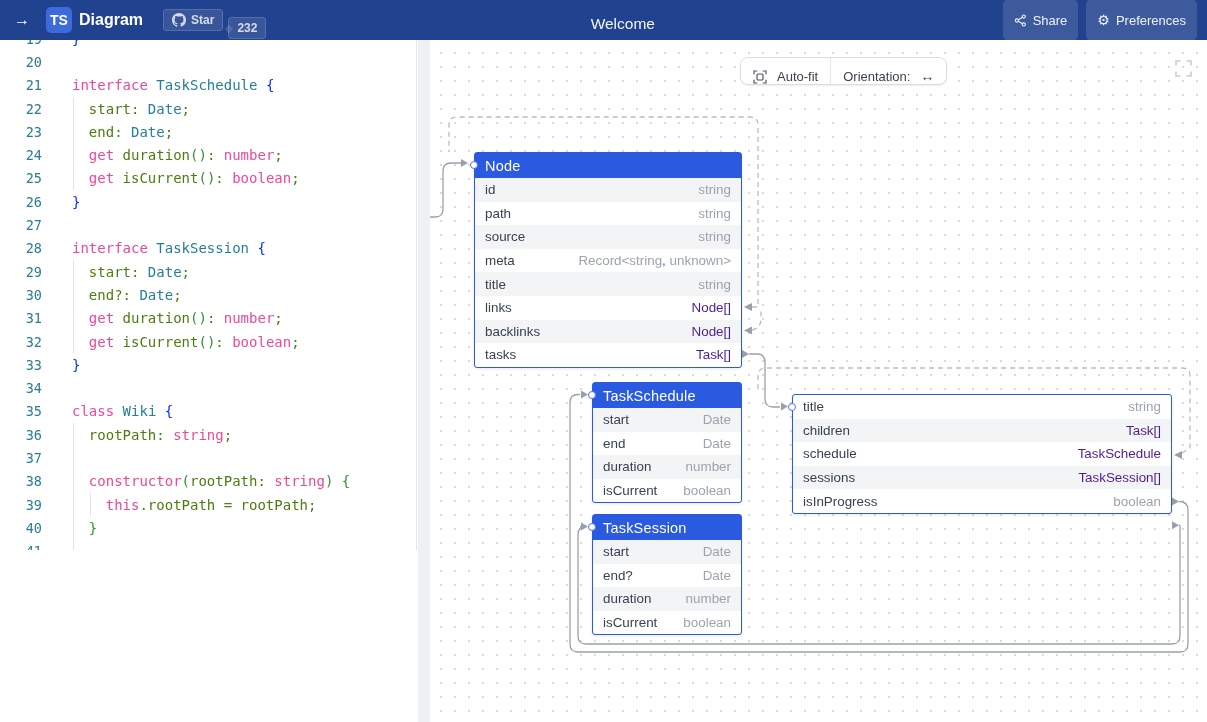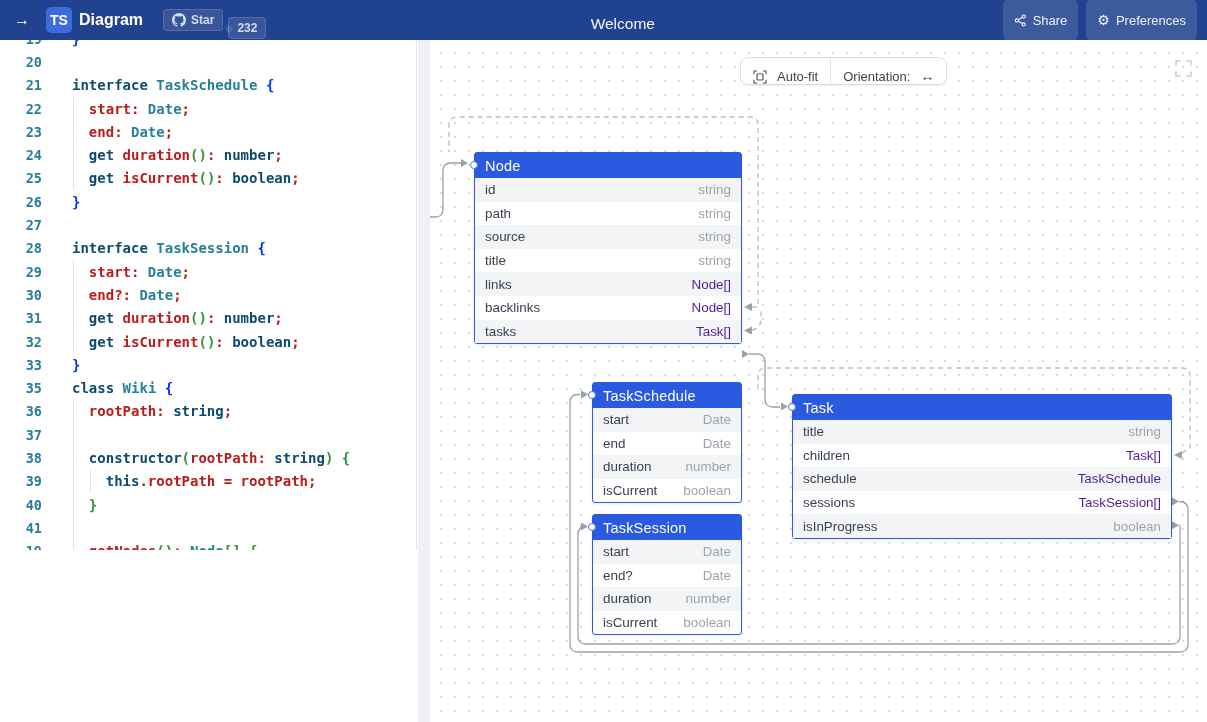--- a/index.html
+++ b/index.html
@@ -27,29 +27,29 @@
               display:flex; align-items:center; color:#f2f5fc; font-size:15.5px; }
   .nav-right { position:absolute; right:10px; top:0; height:40px; display:flex;
               align-items:center; gap:8px; }
   .nav-btn { background:rgba(255,255,255,.13); color:#eef2fb; font-size:13px;
               height:42px; border-radius:6px; display:flex; align-items:center;
               gap:6px; padding:0 11px; cursor:pointer; border:none; }
   .gear-glyph { font-size:14px; line-height:1; }
 
   
   .editor { position:absolute; left:0; top:40px; width:417px; height:510px;
-            background:#fff; border-right:1px solid #e6e6e6; overflow:hidden;font-weight:bold; }
+            background:#fff; border-right:1px solid #e6e6e6; overflow:hidden; }
   .code-lines { position:absolute; left:0; top:-13px; width:100%;
             font-family:"DejaVu Sans Mono", monospace; font-size:14px; }
   .cline { height:23.3px; display:flex; align-items:center; white-space:pre; position:relative; }
   .ln { width:42px; text-align:right; color:#2a7d94; font-size:13.5px; flex:none; }
   .ctext { padding-left:30px; flex:none; }
   .guide { position:absolute; top:0; height:100%; width:1px; background:#e3e3e3; }
   .g1 { left:73px; } .g2 { left:90px; }
-  .tok-k { color:#0c4a6e; } .tok-type { color:#267f99; } .tok-t { color:#b91c1c;margin-top:7px; }
+  .tok-k { color:#ec4899; } .tok-type { color:#267f99; } .tok-t { color:#4d7c0f;margin-top:7px; }
   .tok-b1 { color:#0431fa; } .tok-b2 { color:#319331; } .tok-b3 { color:#7b3814; }
 
   .divider { position:absolute; left:418px; top:40px; width:12px; height:682px;
              background:#eef0f3; cursor:col-resize; }
 
   
   .canvas { position:absolute; left:430px; top:40px; width:777px; height:682px;
             background:#fff;
             background-image:radial-gradient(#d9dade 1.1px, transparent 1.1px);
             background-size:14px 14px; background-position:4px 6px; }
@@ -134,20 +134,21 @@
       <div class="cline"><span class="guide g1"></span><span class="ln">24</span><span class="ctext"><span class="tok-t">  </span><span class="tok-k">get</span><span class="tok-t"> duration</span><span class="tok-b2">()</span><span class="tok-t">: </span><span class="tok-k">number</span><span class="tok-t">;</span></span></div>
       <div class="cline"><span class="guide g1"></span><span class="ln">25</span><span class="ctext"><span class="tok-t">  </span><span class="tok-k">get</span><span class="tok-t"> isCurrent</span><span class="tok-b2">()</span><span class="tok-t">: </span><span class="tok-k">boolean</span><span class="tok-t">;</span></span></div>
       <div class="cline"><span class="ln">26</span><span class="ctext"><span class="tok-b1">}</span></span></div>
       <div class="cline"><span class="ln">27</span><span class="ctext"></span></div>
       <div class="cline"><span class="ln">28</span><span class="ctext"><span class="tok-k">interface</span><span class="tok-t"> </span><span class="tok-type">TaskSession</span><span class="tok-t"> </span><span class="tok-b1">{</span></span></div>
       <div class="cline"><span class="guide g1"></span><span class="ln">29</span><span class="ctext"><span class="tok-t">  start: </span><span class="tok-type">Date</span><span class="tok-t">;</span></span></div>
       <div class="cline"><span class="guide g1"></span><span class="ln">30</span><span class="ctext"><span class="tok-t">  end?: </span><span class="tok-type">Date</span><span class="tok-t">;</span></span></div>
       <div class="cline"><span class="guide g1"></span><span class="ln">31</span><span class="ctext"><span class="tok-t">  </span><span class="tok-k">get</span><span class="tok-t"> duration</span><span class="tok-b2">()</span><span class="tok-t">: </span><span class="tok-k">number</span><span class="tok-t">;</span></span></div>
       <div class="cline"><span class="guide g1"></span><span class="ln">32</span><span class="ctext"><span class="tok-t">  </span><span class="tok-k">get</span><span class="tok-t"> isCurrent</span><span class="tok-b2">()</span><span class="tok-t">: </span><span class="tok-k">boolean</span><span class="tok-t">;</span></span></div>
       <div class="cline"><span class="ln">33</span><span class="ctext"><span class="tok-b1">}</span></span></div>
+      <div class="cline"><span class="ln">34</span><span class="ctext"></span></div>
       <div class="cline"><span class="ln">35</span><span class="ctext"><span class="tok-k">class</span><span class="tok-t"> </span><span class="tok-type">Wiki</span><span class="tok-t"> </span><span class="tok-b1">{</span></span></div>
       <div class="cline"><span class="guide g1"></span><span class="ln">36</span><span class="ctext"><span class="tok-t">  rootPath: </span><span class="tok-k">string</span><span class="tok-t">;</span></span></div>
       <div class="cline"><span class="guide g1"></span><span class="ln">37</span><span class="ctext"></span></div>
       <div class="cline"><span class="guide g1"></span><span class="ln">38</span><span class="ctext"><span class="tok-t">  </span><span class="tok-k">constructor</span><span class="tok-b2">(</span><span class="tok-t">rootPath: </span><span class="tok-k">string</span><span class="tok-b2">)</span><span class="tok-t"> </span><span class="tok-b2">{</span></span></div>
       <div class="cline"><span class="guide g1"></span><span class="guide g2"></span><span class="ln">39</span><span class="ctext"><span class="tok-t">    </span><span class="tok-k">this</span><span class="tok-t">.rootPath = rootPath;</span></span></div>
       <div class="cline"><span class="guide g1"></span><span class="ln">40</span><span class="ctext"><span class="tok-t">  </span><span class="tok-b2">}</span></span></div>
       <div class="cline"><span class="guide g1"></span><span class="ln">41</span><span class="ctext"></span></div>
       <div class="cline"><span class="guide g1"></span><span class="ln">19</span><span class="ctext"><span class="tok-t">  getNodes</span><span class="tok-b2">()</span><span class="tok-t">: </span><span class="tok-type">Node</span><span class="tok-b2">[]</span><span class="tok-t"> </span><span class="tok-b2">{</span></span></div>
       <div class="cline"><span class="guide g1"></span><span class="ln">44</span><span class="ctext"><span class="tok-t">  </span><span class="tok-b2">}</span></span></div>
       <div class="cline"><span class="ln">45</span><span class="ctext"><span class="tok-b1">}</span></span></div>
@@ -220,20 +221,24 @@
         </div>
         <div class="drow">
           <span class="rname">path</span>
           <span class="rtype">string</span>
         </div>
         <div class="drow">
           <span class="rname">source</span>
           <span class="rtype">string</span>
         </div>
         <div class="drow">
+          <span class="rname">meta</span>
+          <span class="rtype"><span>Record&lt;string</span><span class="accent">,</span><span> unknown&gt;</span></span>
+        </div>
+        <div class="drow">
           <span class="rname">title</span>
           <span class="rtype">string</span>
         </div>
         <div class="drow">
           <span class="rname">links</span>
           <span class="rtype link">Node[]</span>
         </div>
         <div class="drow">
           <span class="rname">backlinks</span>
           <span class="rtype link">Node[]</span>
@@ -275,21 +280,20 @@
         <div class="drow">
           <span class="rname">duration</span>
           <span class="rtype">number</span>
         </div>
         <div class="drow">
           <span class="rname">isCurrent</span>
           <span class="rtype">boolean</span>
         </div>
       </div>
       <div class="dtable" style="left: 362px; top: 354px; width: 380px;">
-        <div class="dtable-header">Task</div>
         <div class="drow">
           <span class="rname">title</span>
           <span class="rtype">string</span>
         </div>
         <div class="drow">
           <span class="rname">children</span>
           <span class="rtype link">Task[]</span>
         </div>
         <div class="drow">
           <span class="rname">schedule</span>

